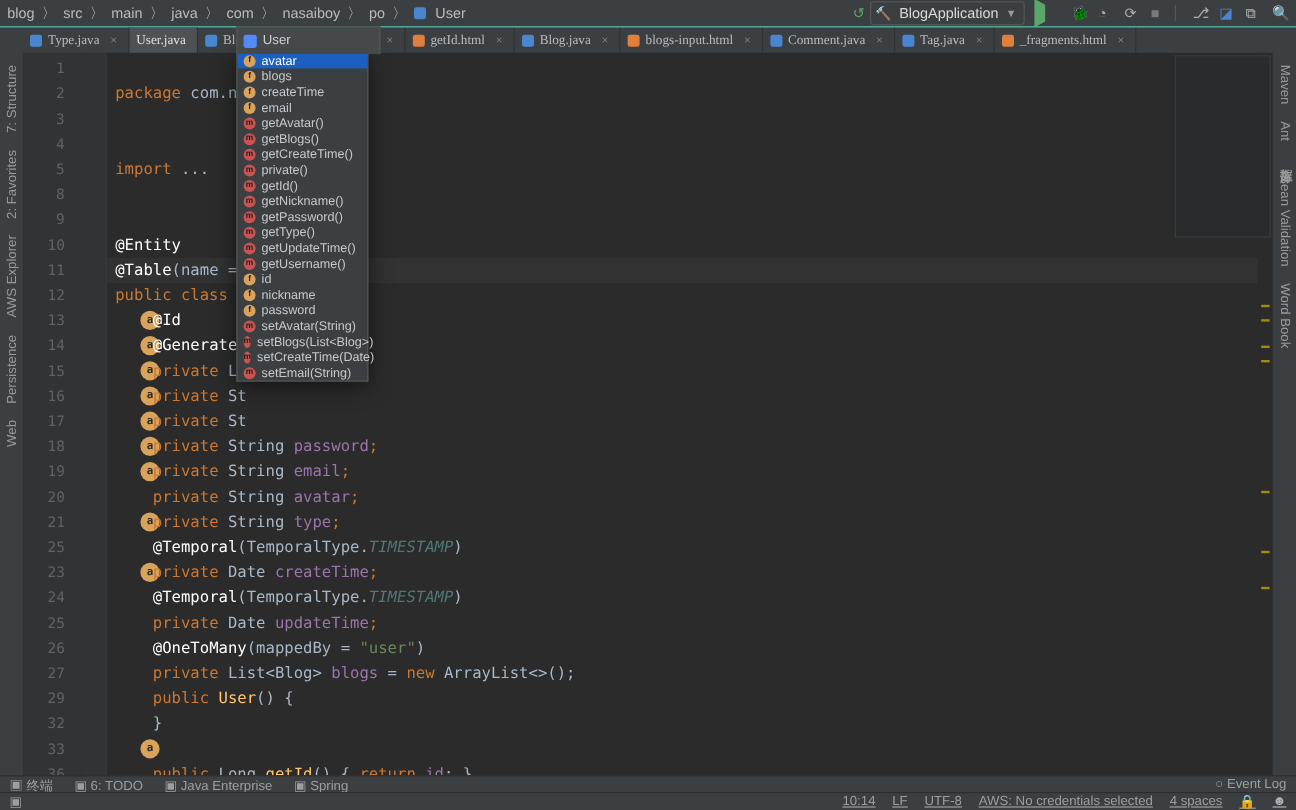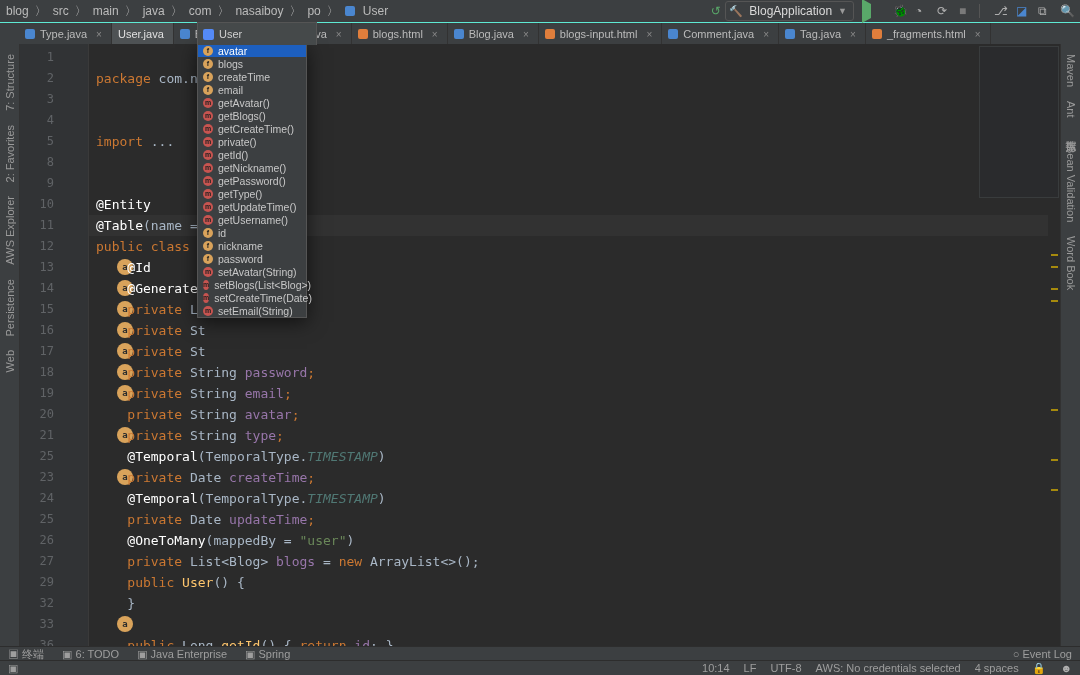--- a/index.html
+++ b/index.html
@@ -11,21 +11,21 @@
 .toolbar .sep{color:#6a6a6a;margin:0 2px;}
 .toolbar .spacer{flex:1;}
 .runcfg{display:flex;align-items:center;height:18px;border:1px solid #555;border-radius:3px;background:#3c3f41;padding:0 6px 0 4px;gap:6px;color:#dadada;}
 .runcfg .hammer::before{content:"🔨";font-size:11px;filter:grayscale(0.4) brightness(1.1);}
 .runcfg .chev{color:#999;font-size:9px;}
 .tbtn{width:14px;height:14px;margin-left:8px;display:inline-block;}
 .play{border-left:9px solid #59a869;border-top:5px solid transparent;border-bottom:5px solid transparent;}
 .bug::before{content:"🐞";font-size:12px;filter:hue-rotate(140deg) saturate(1.2);}
 .tool-ic{color:#adadad;font-size:12px;}
 
-.tabs{height:22px;background:#3c3f41;display:flex;align-items:flex-end;border-bottom:1px solid #323232;padding-left:19px;}
+.tabs{height:22px;background:#3c3f41;display:flex;align-items:flex-end;border-bottom:1px solid #323232;padding-left:19px;font-family:Liberation Serif, serif;}
 .tab{height:22px;display:flex;align-items:center;padding:0 9px 0 6px;gap:5px;color:#bbbbbb;border-right:1px solid #323232;font-size:11px;}
 .tab.active{background:#4e5254;color:#e0e0e0;flex-direction:column;}
 .fic{width:10px;height:10px;border-radius:2px;display:inline-block;}
 .fic.c{background:#4a86cf;}
 .fic.h{background:#e07e3c;}
 .tab .cl{color:#8a8a8a;margin-left:4px;font-size:10px;}
 
 .main{position:absolute;top:44px;bottom:28px;left:0;right:0;display:flex;}
 .leftcol{width:19px;background:#3c3f41;border-right:1px solid #323232;}
 .leftcol .v{display:block;writing-mode:vertical-rl;transform:rotate(180deg);color:#9a9a9a;font-size:11px;margin:6px auto;padding:4px 0;}
@@ -57,21 +57,21 @@
 
 .mini{position:absolute;right:0;top:0;bottom:0;width:11px;background:#2b2b2b;}
 .mini .mk{position:absolute;right:2px;width:7px;height:2px;background:#a68a0d;}
 
 .thumb{position:absolute;right:21px;top:46px;width:78px;height:150px;background:#2a2c2e;border:1px solid #3c3f41;opacity:0.85;}
 
 .status1{position:absolute;left:0;right:0;bottom:14px;height:14px;background:#3c3f41;border-top:1px solid #2d2d2d;display:flex;align-items:center;padding:0 8px;gap:18px;color:#9e9e9e;font-size:11px;}
 .status1 .spacer{flex:1;}
 .status2{position:absolute;left:0;right:0;bottom:0;height:14px;background:#3c3f41;border-top:1px solid #2d2d2d;display:flex;align-items:center;padding:0 8px;color:#9e9e9e;font-size:11px;}
 .status2 .spacer{flex:1;}
-.sseg{margin-left:14px;}
+.sseg{margin-left:14px;text-decoration:underline;}
 </style>
 </head>
 <body>
 
 <div class="toolbar sans">
   <div class="crumbs" id="crumbs">
       <span>blog</span>
       <span class="sep">〉</span>
       <span>src</span>
       <span class="sep">〉</span>
@@ -128,21 +128,21 @@
       <span>BlogContr…</span>
       <span class="cl">×</span>
     </div>
     <div class="tab">
       <span class="fic c"></span>
       <span>r.java</span>
       <span class="cl">×</span>
     </div>
     <div class="tab">
       <span class="fic h"></span>
-      <span>blogs.html</span>
+      <span>getId.html</span>
       <span class="cl">×</span>
     </div>
     <div class="tab">
       <span class="fic c"></span>
       <span>Blog.java</span>
       <span class="cl">×</span>
     </div>
     <div class="tab">
       <span class="fic h"></span>
       <span>blogs-input.html</span>

